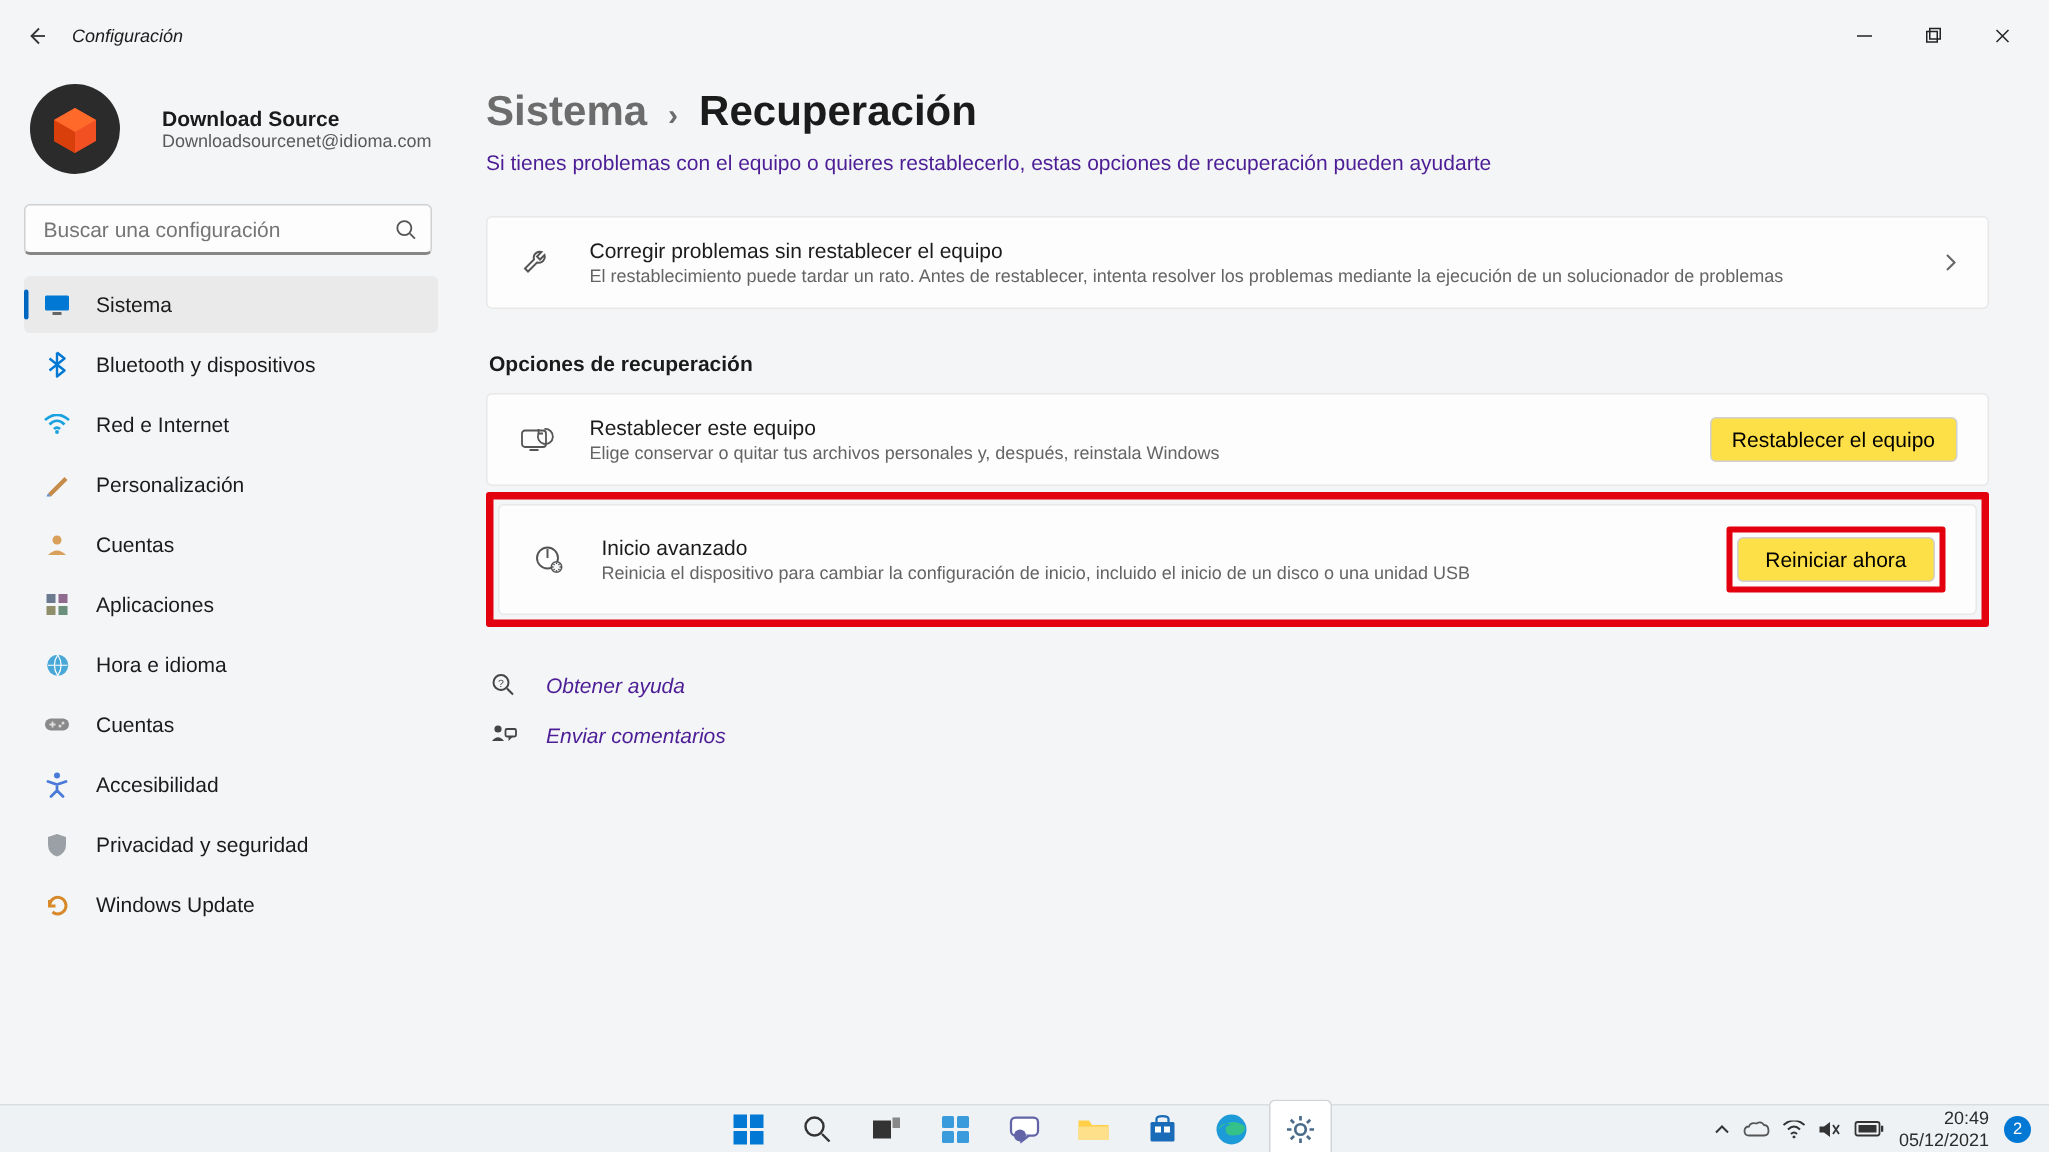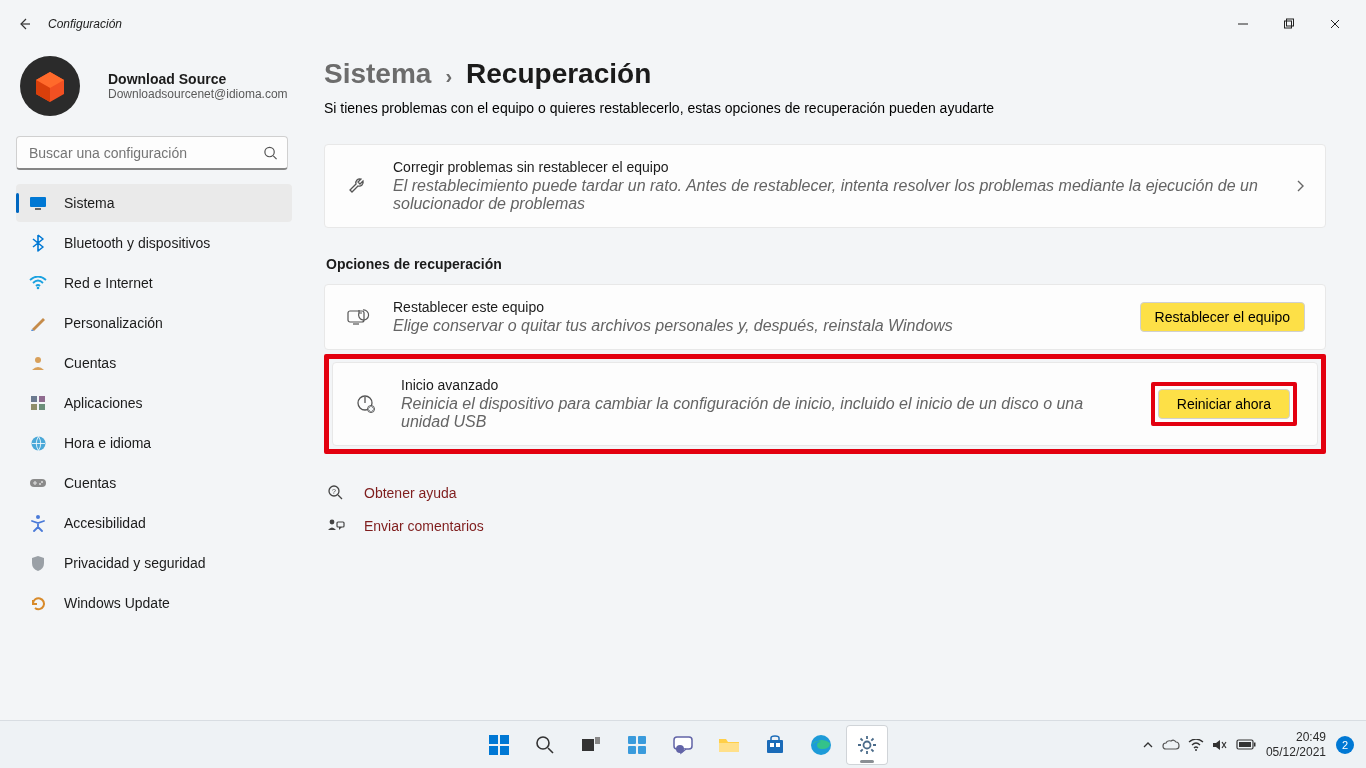--- a/index.html
+++ b/index.html
@@ -34,45 +34,45 @@
 .nav-item { display: flex; align-items: center; gap: 16px; height: 38px; padding: 0 12px; border-radius: 4px; font-size: 14px; cursor: default; position: relative; }
 .nav-item .nicon { width: 20px; display: flex; align-items: center; justify-content: center; font-size: 16px; }
 .nav-item.selected { background: #eaeaea; }
 .nav-item.selected::before { content: ""; position: absolute; left: 0; top: 9px; bottom: 9px; width: 3px; background: #0067c0; border-radius: 2px; }
 
 
 .crumb { display: flex; align-items: baseline; gap: 14px; margin-bottom: 10px; }
 .crumb .parent { font-size: 28px; font-weight: 600; color: #6c6c6c; }
 .crumb .sep { font-size: 20px; color: #6c6c6c; font-weight: 600; }
 .crumb .current { font-size: 28px; font-weight: 600; }
-.subtext { font-size: 14px; color: #000000; margin-bottom: 28px; }
+.subtext { font-size: 14px; color: #4c1d95; margin-bottom: 28px; }
 
 
 .card { background: #fdfdfd; border: 1px solid #e8e8e8; border-radius: 4px; display: flex; align-items: center; padding: 14px 20px; gap: 22px; margin-bottom: 4px; }
 .card .cicon { width: 26px; display: flex; align-items: center; justify-content: center; color: #4a4a4a; }
 .card .ctext { flex: 1; }
 .card .ctitle { font-size: 14px; }
-.card .cdesc { font-size: 16px; color: #646464; margin-top: 2px; font-style: italic; }
+.card .cdesc { font-size: 12px; color: #646464; margin-top: 2px; }
 .card .chev { color: #6a6a6a; }
 .btn { background: #fde047; border: 1px solid #d0d0d0; border-radius: 4px; padding: 6px 14px; font-size: 14px; cursor: default; }
 .section-title { font-size: 14px; font-weight: 600; margin: 28px 0 12px 2px; }
 
 .highlight-wrap { border: 5px solid #e3000f; border-radius: 2px; padding: 3px 3px; margin-top: 3px; }
 .highlight-wrap .card { margin-bottom: 0; }
 .btn-highlight { border: 4px solid #e3000f; padding: 3px; border-radius: 2px; }
 .btn-highlight .btn { padding: 6px 18px; }
 
 
 .linkrow { display: flex; align-items: center; gap: 18px; padding: 8px 2px; font-size: 14px; }
 .linkrow .licon { width: 20px; display: flex; align-items: center; justify-content: center; color: #3a3a3a; }
-.linkrow a { color: #7f1d1d; text-decoration: none; }
+.linkrow a { color: #4c1d95; text-decoration: none; font-style: italic; }
 .links { margin-top: 22px; }
 
 
-.taskbar { position: fixed; bottom: 0; left: 0; right: 0; height: 48px; background: #eef2f5; border-top: 1px solid #d8dde2; display: flex; align-items: center; }
+.taskbar { position: fixed; bottom: 0; left: 0; right: 0; height: 32px; background: #eef2f5; border-top: 1px solid #d8dde2; display: flex; align-items: center; }
 .tb-center { position: absolute; left: 50%; transform: translateX(-50%); display: flex; gap: 4px; align-items: center; height: 100%; }
 .tb-item { width: 42px; height: 40px; display: flex; align-items: center; justify-content: center; border-radius: 4px; position: relative; }
 .tb-item.active { background: #fff; box-shadow: 0 0 0 1px #d0d4d8 inset; }
 .tb-item.active::after { content:""; position:absolute; bottom:2px; left:50%; transform:translateX(-50%); width:14px; height:3px; background:#8a8f94; border-radius:2px; }
 .tb-right { margin-left: auto; display: flex; align-items: center; gap: 10px; padding-right: 12px; height: 100%; font-size: 12px; color: #2b2b2b; }
 .tb-right .tray { display: flex; align-items: center; gap: 8px; }
 .tb-right .clock { text-align: right; line-height: 1.2; }
 .notif-badge { width: 18px; height: 18px; background: #0078d4; color: #fff; border-radius: 50%; font-size: 11px; display: flex; align-items: center; justify-content: center; }
 
 svg { display: block; }

